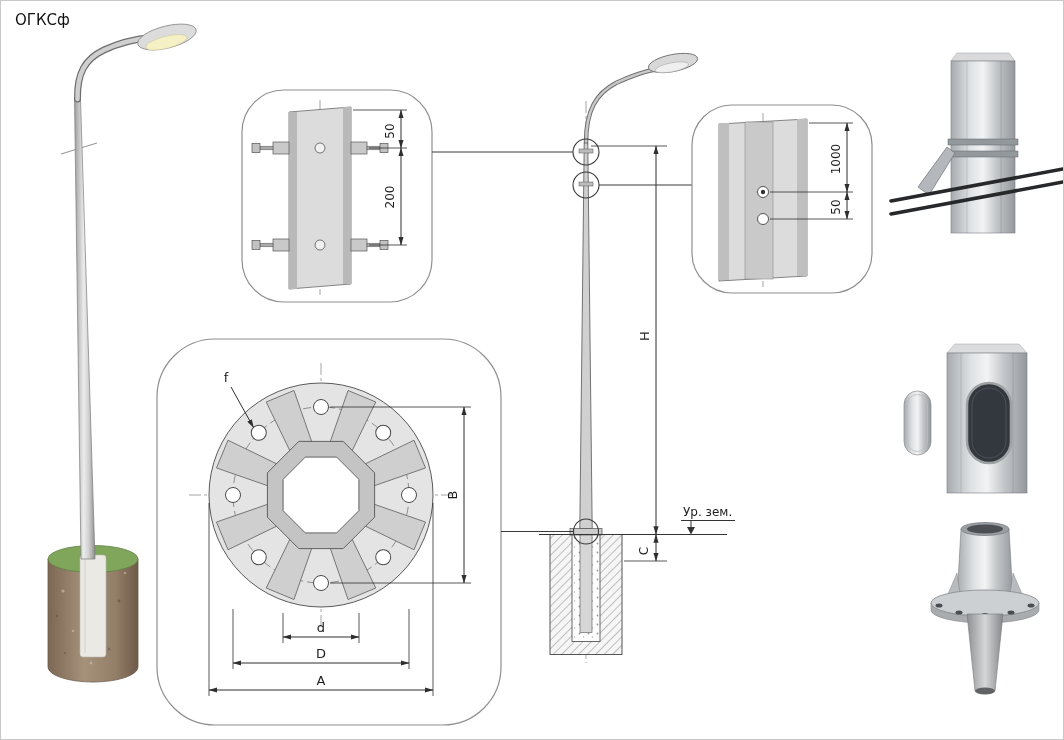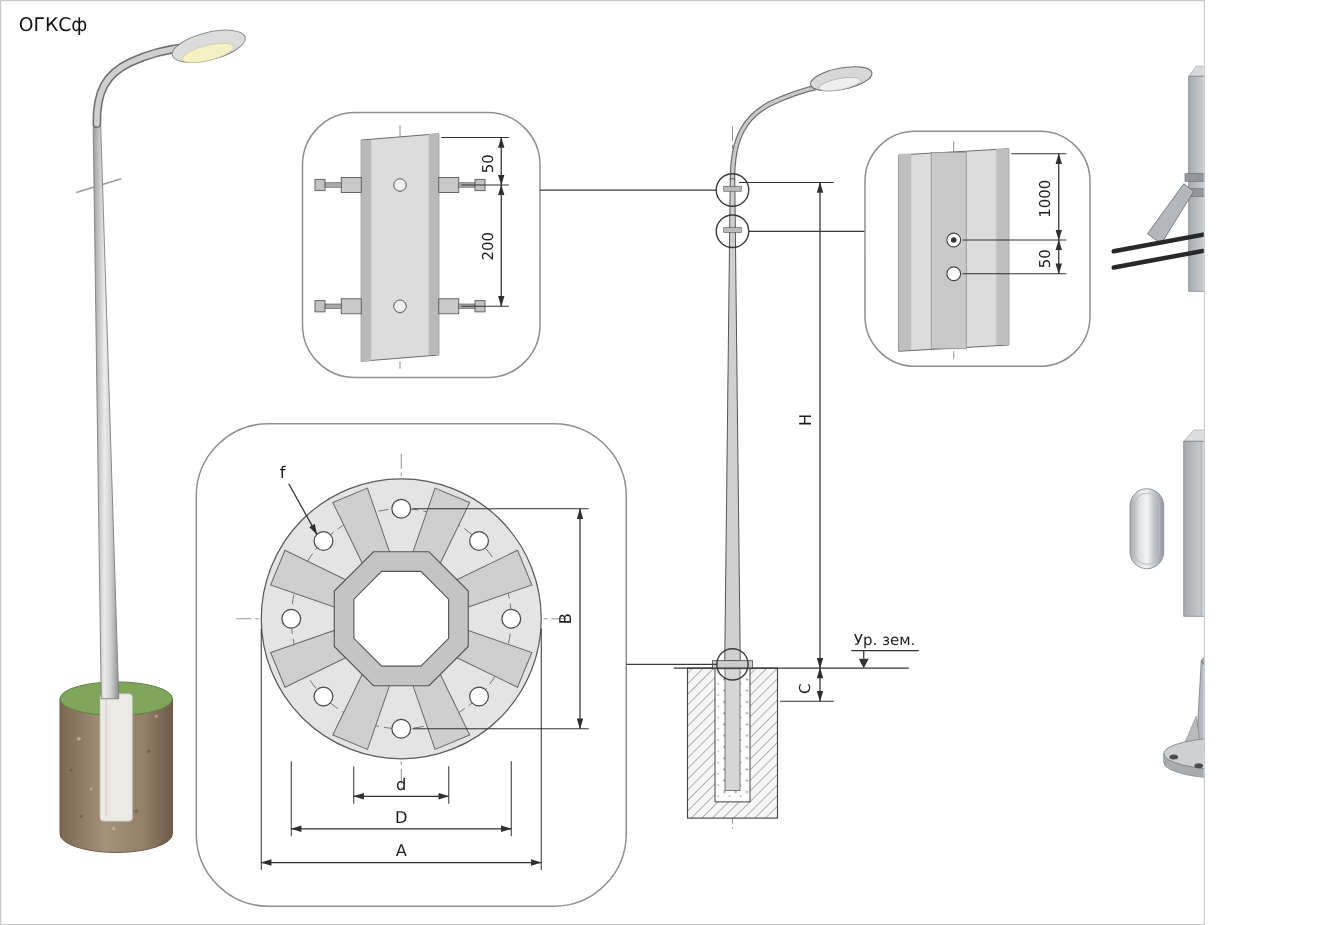--- a/index.html
+++ b/index.html
@@ -1,16 +1,16 @@
 <!DOCTYPE html>
 <html><head>
 <meta charset="utf-8">
 <style>
   html,body{margin:0;padding:0;background:#ffffff;}
-  .frame{position:relative;width:964px;height:740px;background:#ffffff;border:1px solid #c8c8c8;box-sizing:border-box;overflow:hidden;font-family:"DejaVu Sans",sans-serif;text-decoration:underline;}
+  .frame{position:relative;width:1064px;height:740px;background:#ffffff;border:1px solid #c8c8c8;box-sizing:border-box;overflow:hidden;font-family:"DejaVu Sans",sans-serif;text-decoration:underline;}
   svg{position:absolute;left:0;top:0;}
   text{font-family:"DejaVu Sans",sans-serif;fill:#1d1d1d;}
   .dim{font-size:12px;}
   .dimL{font-size:13px;}
   .ttl{font-size:15px;fill:#111;}
   .thin{stroke:#2f2f2f;stroke-width:0.8;fill:none;}
   .dimline{stroke:#2f2f2f;stroke-width:1;fill:none;}
   .callout{fill:#ffffff;stroke:#8f8f8f;stroke-width:1.2;}
   .cl{stroke:#808080;stroke-width:0.7;stroke-dasharray:12 3 3 3;fill:none;}
   .leader{stroke:#3a3a3a;stroke-width:1;fill:none;}

